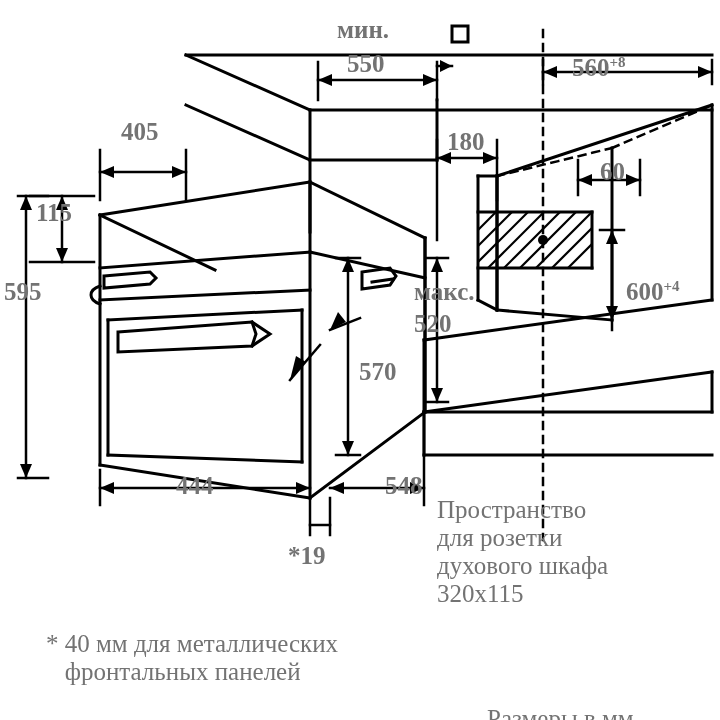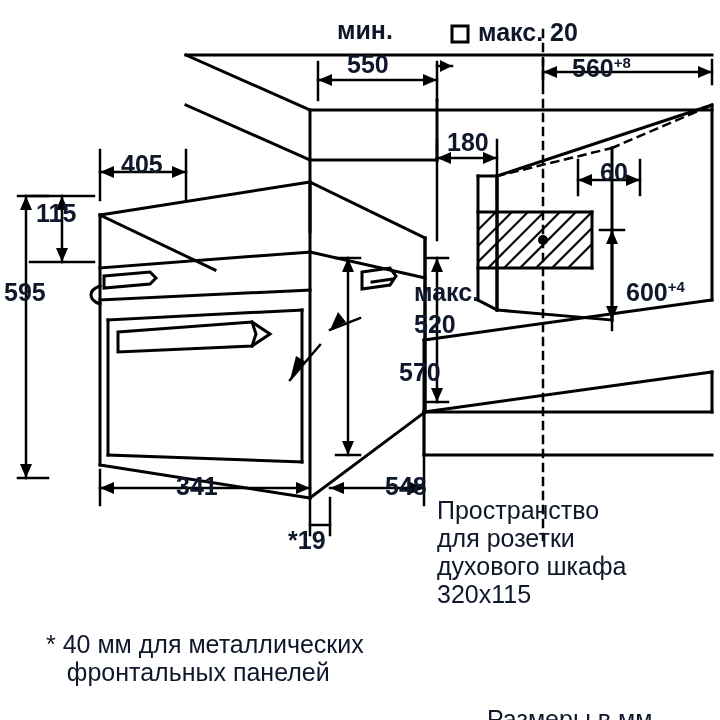--- a/index.html
+++ b/index.html
@@ -20,22 +20,22 @@
     position: absolute;
     left: 0;
     top: 0;
     width: 720px;
     height: 720px;
   }
   .lbl {
     position: absolute;
     white-space: pre;
     line-height: 1.12;
-    color: #0f172a;
-    font-family: Liberation Sans, sans-serif;
+    color: #737373;
+    font-family: Liberation Serif, serif;
   }
   .dim {
     font-size: 25px;
     font-weight: 700;
   }
   .note {
     font-size: 25px;
     font-weight: 400;
     margin-top: 22px;
   }
@@ -226,40 +226,39 @@
       <line x1="478" y1="246" x2="512" y2="212"></line>
       <line x1="478" y1="230" x2="496" y2="212"></line>
     </g>
     <circle cx="543" cy="240" r="5" fill="#000" stroke="none"></circle>
 
     <rect x="452" y="26" width="16" height="16" fill="none" stroke="#000" stroke-width="3"></rect>
   </svg>
 
   <div class="lbl dim" style="left:337px; top:16px;">мин.</div>
   <div class="lbl dim" style="left:334px; top:50px;margin-left:13px;">550</div>
-  <div class="lbl dim" style="left:478px; top:18px;">макс. 20</div>
 
   <div class="lbl dim" style="left:572px; top:54px;"><span>560</span><span class="sup">+8</span></div>
 
-  <div class="lbl dim" style="left:121px; top:118px;margin-top:32px;">405</div>
+  <div class="lbl dim" style="left:121px; top:118px;">405</div>
   <div class="lbl dim" style="left:447px; top:128px;">180</div>
   <div class="lbl dim" style="left:600px; top:158px;">60</div>
   <div class="lbl dim" style="left:36px;  top:199px;">115</div>
   <div class="lbl dim" style="left:4px;  top:278px;text-align:right;">595</div>
 
   <div class="lbl dim" style="left:414px; top:278px;">макс.</div>
   <div class="lbl dim" style="left:414px; top:310px;">520</div>
 
   <div class="lbl dim" style="left:626px; top:278px;"><span>600</span><span class="sup">+4</span></div>
 
-  <div class="lbl dim" style="left:359px; top:358px;margin-left:40px;">570</div>
-
-  <div class="lbl dim" style="left:176px; top:472px;">341</div>
+  <div class="lbl dim" style="left:359px; top:358px;">570</div>
+
+  <div class="lbl dim" style="left:176px; top:472px;">444</div>
   <div class="lbl dim" style="left:349px; top:472px;margin-left:36px;">548</div>
-  <div class="lbl dim" style="left:288px; top:526px;">*19</div>
+  <div class="lbl dim" style="left:288px; top:542px;">*19</div>
 
   <div class="lbl note" style="left:437px; top:474px;">Пространство
 для розетки
 духового шкафа
 320x115</div>
 
   <div class="lbl note" style="left:46px; top:608px;">* 40 мм для металлических
    фронтальных панелей</div>
 
   <div class="lbl note" style="left:487px; top:683px; font-weight:400;">Размеры в мм</div>

